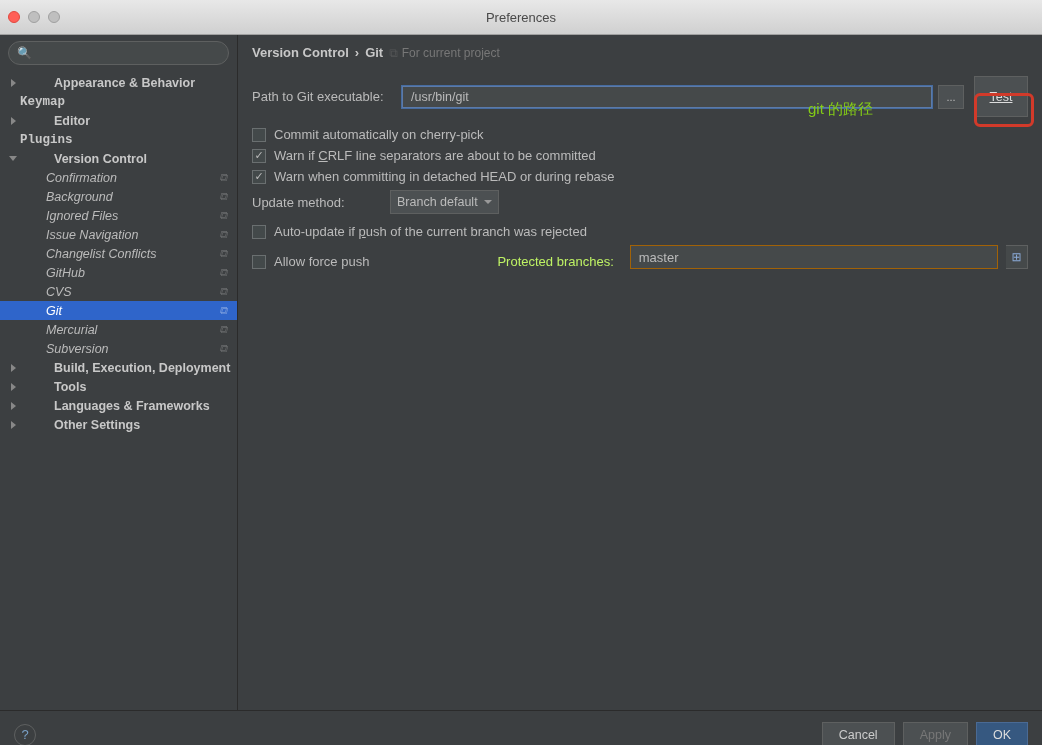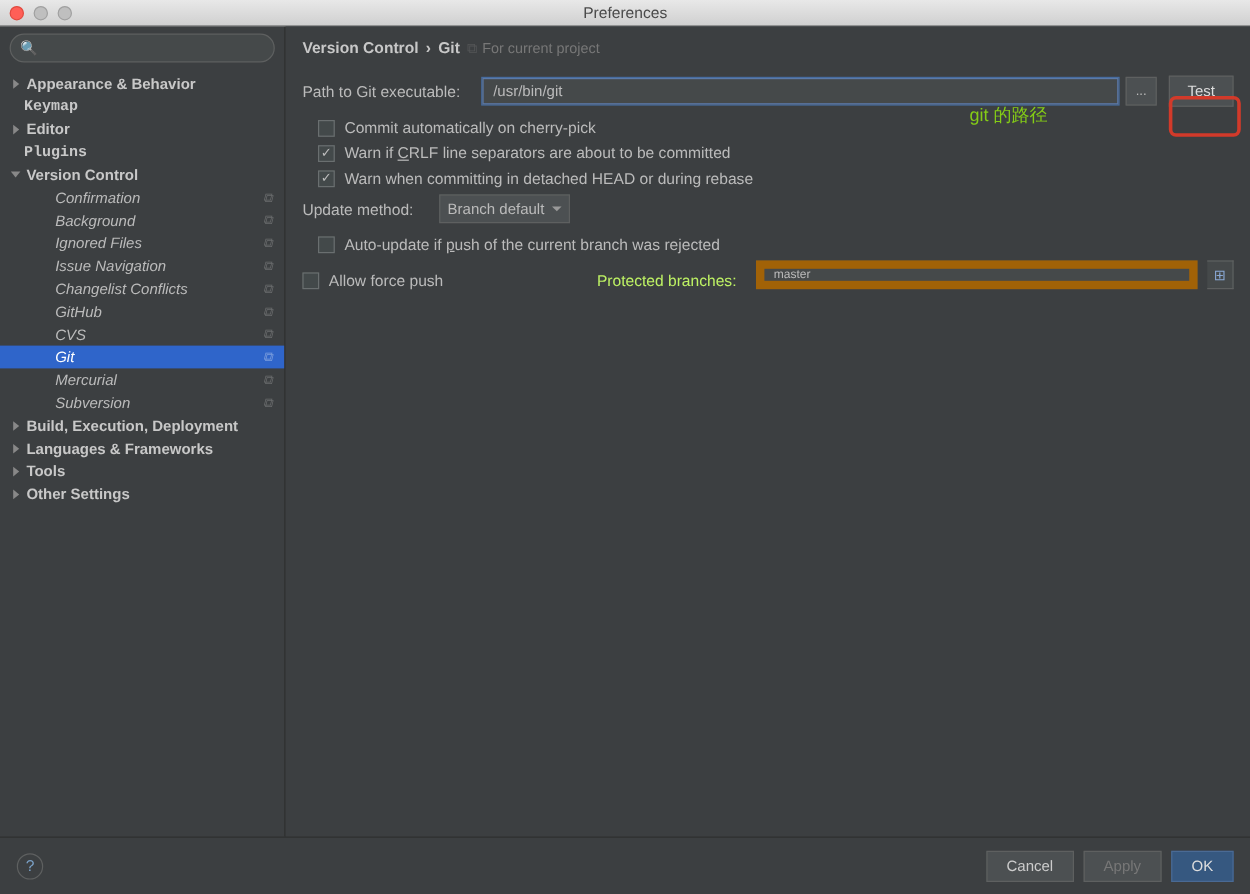--- a/index.html
+++ b/index.html
@@ -7,21 +7,21 @@
   font-family: -apple-system, "Helvetica Neue", Arial, sans-serif;
   font-size: 13px;
   color: #bbbbbb;
   background: #3c3f41;
   width: 1042px;
   height: 745px;
   overflow: hidden;
   position: relative;
 }
 .titlebar {
-  height: 22px;
+  height: 35px;
   background: linear-gradient(#e8e8e8, #d0d0d0);
   border-bottom: 1px solid #a0a0a0;
   display: flex;
   align-items: center;
   position: relative;
 }
 .traffic-lights {
   display: flex;
   gap: 8px;
   padding-left: 8px;
@@ -79,21 +79,21 @@
 }
 .tree-item {
   display: flex;
   align-items: center;
   height: 19px;
   padding-left: 8px;
   cursor: default;
   font-size: 12.5px;
   white-space: nowrap;
 }
-.tree-item.bold { font-weight: bold; color: #c8c8c8; }
+.tree-item.bold { font-weight: bold; color: #c8c8c8; gap: 32px; }
 .tree-item .arrow {
   width: 10px;
   height: 10px;
   margin-right: 4px;
   display: inline-flex;
   align-items: center;
   justify-content: center;
 }
 .arrow.right::before {
   content: "";
@@ -179,21 +179,21 @@
   border: 1px solid #5e6060;
   color: #bbb;
   font-size: 11px;
   display: flex;
   align-items: center;
   justify-content: center;
   cursor: pointer;
 }
 .test-btn {
   width: 54px;
-  height: 26px;
+  height: 41px;
   margin-left: 10px;
   background: #4c5052;
   border: 1px solid #5e6060;
   color: #ddd;
   font-size: 12.5px;
   cursor: pointer;
   text-decoration: underline;
 }
 .highlight-frame {
   position: absolute;
@@ -222,21 +222,21 @@
 }
 .combo .caret {
   width: 0; height: 0;
   border-left: 4px solid transparent;
   border-right: 4px solid transparent;
   border-top: 4px solid #999;
 }
 .checkbox-row {
   display: flex;
   align-items: center;
-  margin: 6px 13px;
+  margin: 6px 0;
   gap: 8px;
 }
 .cb {
   width: 14px;
   height: 14px;
   background: #43494a;
   border: 1px solid #6a6f70;
   display: inline-flex;
   align-items: center;
   justify-content: center;
@@ -253,24 +253,24 @@
 }
 .protected-label {
   color: #bef264;
   margin-left: 120px;
   margin-right: 8px;
 }
 .protected-input {
   flex: 1;
   height: 24px;
   background: #45494a;
-  border: 7px solid #a16207;
+  border: 1px solid #a16207;
   color: #bbb;
   padding: 0 8px;
-  font-size: 10px;
+  font-size: 13px;
   outline: none;
 }
 .expand-btn {
   width: 22px;
   height: 24px;
   background: #45494a;
   border: 1px solid #5e6060;
   border-left: none;
   display: flex;
   align-items: center;
@@ -390,25 +390,25 @@
         <div class="tree-item indent2">
           <span>Subversion</span>
           <span class="copy-icon">⧉</span>
         </div>
         <div class="tree-item bold">
           <span class="arrow right"></span>
           <span>Build, Execution, Deployment</span>
         </div>
         <div class="tree-item bold">
           <span class="arrow right"></span>
+          <span>Tools</span>
+        </div>
+        <div class="tree-item bold">
+          <span class="arrow right"></span>
           <span>Languages &amp; Frameworks</span>
-        </div>
-        <div class="tree-item bold">
-          <span class="arrow right"></span>
-          <span>Tools</span>
         </div>
         <div class="tree-item bold">
           <span class="arrow right"></span>
           <span>Other Settings</span>
         </div>
       </div>
   </div>
 
   <div class="main">
     <div class="breadcrumb">
@@ -438,21 +438,21 @@
       <div class="checkbox-row">
         <span class="cb checked"></span>
         <span><span>Warn if </span><span class="u">C</span><span>RLF line separators are about to be committed</span></span>
       </div>
 
       <div class="checkbox-row">
         <span class="cb checked"></span>
         <span>Warn when committing in detached HEAD or during rebase</span>
       </div>
 
-      <div class="row" style="margin-top:4px;">
+      <div class="row" style="margin-top:4px;gap:24px;">
         <span class="label short" style="width:104px">Update method:</span>
         <div class="combo">
           <span>Branch default</span>
           <span class="caret"></span>
         </div>
       </div>
 
       <div class="checkbox-row">
         <span class="cb"></span>
         <span><span>Auto-update if </span><span class="u">p</span><span>ush of the current branch was rejected</span></span>

